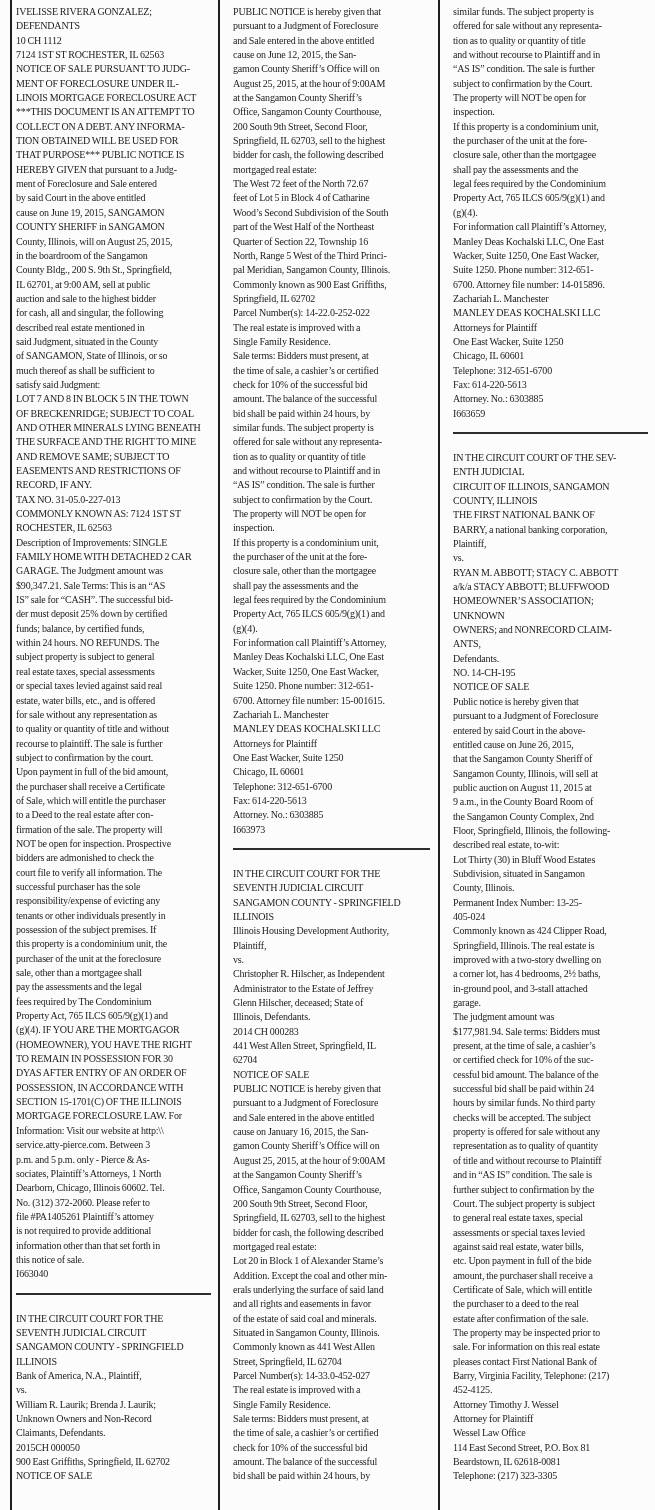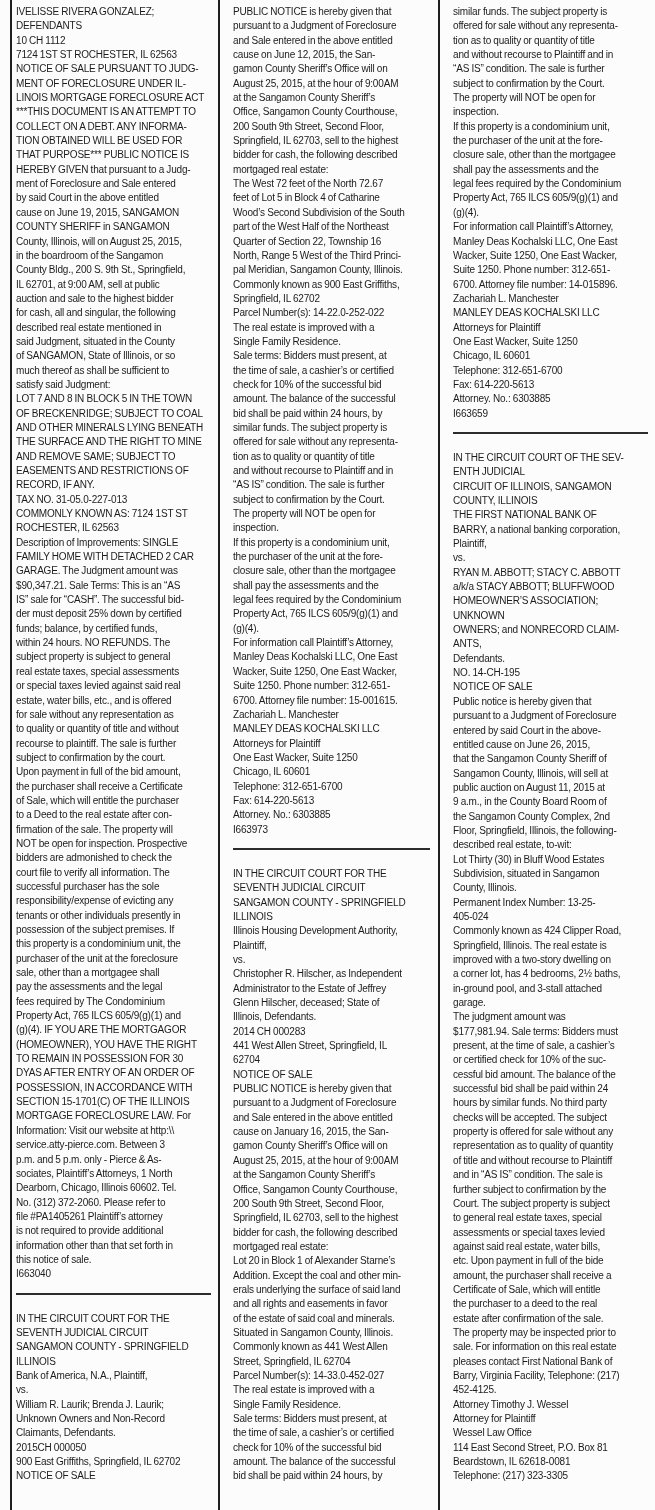--- a/index.html
+++ b/index.html
@@ -2,21 +2,21 @@
 <html><head>
 <meta charset="utf-8">
 <style>
   html, body { margin: 0; padding: 0; background: #f7f7f7; }
   .page {
     position: relative;
     width: 655px;
     height: 1510px;
     background: #fcfcfc;
     overflow: hidden;
-    font-family: Liberation Sans, sans-serif;
+    font-family: Liberation Serif, serif;
     color: #1c1c1c;
   }
   .rule-v {
     position: absolute;
     top: 0;
     bottom: 0;
     width: 2px;
     background: #1f1f1f;
   }
   .rule-left { left: 10px; }

